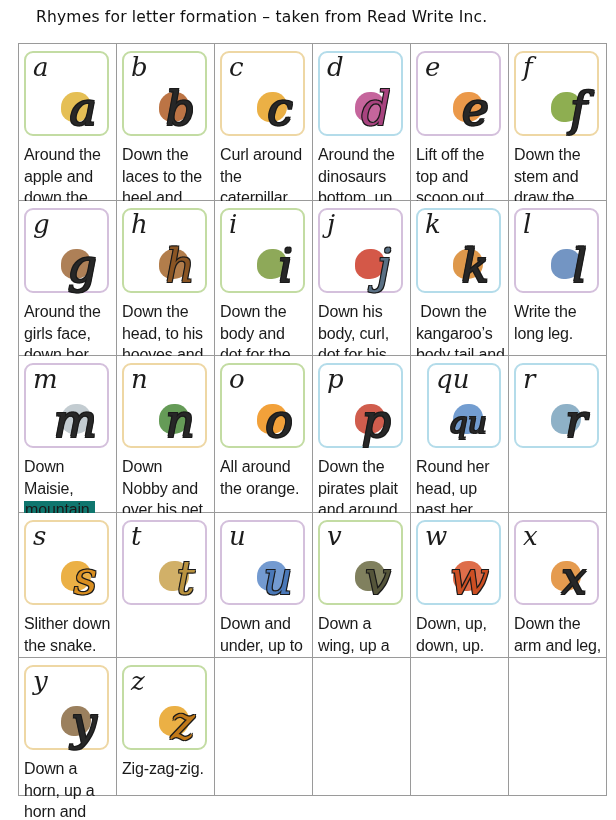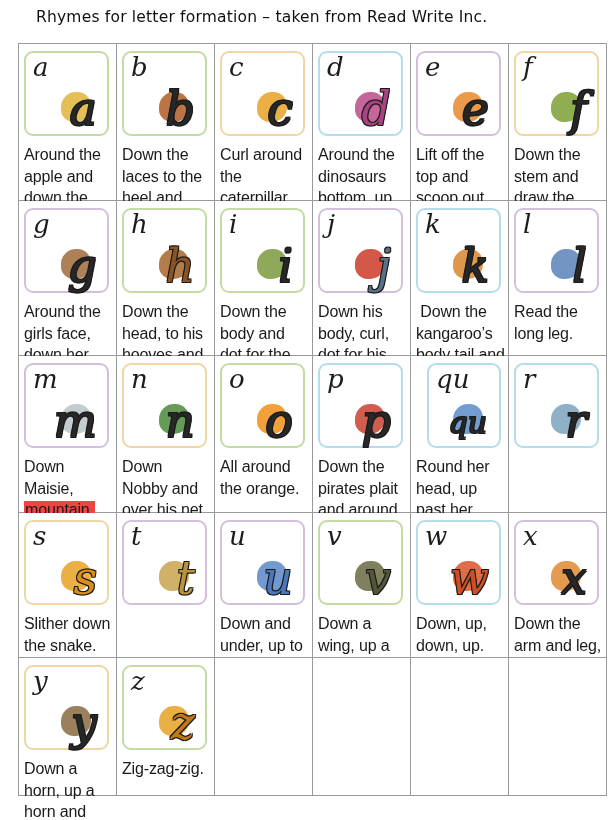--- a/index.html
+++ b/index.html
@@ -136,30 +136,30 @@
     </div>
     <p class="rhyme"><span class="pre"> Down the kangaroo’s body tail and leg.</span><span class="post"></span></p>
   </div>
 
   <div class="cell">
     <div class="card" style="border-color: rgb(212, 192, 220);">
       <span class="corner">l</span>
       <span class="blob" style="background: rgb(90, 130, 184);"></span>
       <span class="big" style="color: rgb(39, 39, 39);">l</span>
     </div>
-    <p class="rhyme"><span class="pre">Read the long leg.</span><span class="post"></span></p>
+    <p class="rhyme"><span class="pre">Write the long leg.</span><span class="post"></span></p>
   </div>
 
   <div class="cell">
     <div class="card" style="border-color: rgb(212, 192, 220);">
       <span class="corner">m</span>
       <span class="blob" style="background: rgb(185, 195, 201);"></span>
       <span class="big" style="color: rgb(39, 39, 39);">m</span>
     </div>
-    <p class="rhyme"><span class="pre">Down Maisie, </span><mark class="hl" style="background: #ef4444;">mountain,</mark><span class="post"> mountain.</span></p>
+    <p class="rhyme"><span class="pre">Down Maisie, </span><mark class="hl" style="background: #0f766e;">mountain,</mark><span class="post"> mountain.</span></p>
   </div>
 
   <div class="cell">
     <div class="card" style="border-color: rgb(238, 215, 164);">
       <span class="corner">n</span>
       <span class="blob" style="background: rgb(74, 138, 58);"></span>
       <span class="big" style="color: rgb(39, 39, 39);">n</span>
     </div>
     <p class="rhyme"><span class="pre">Down Nobby and over his net.</span><span class="post"></span></p>
   </div>

